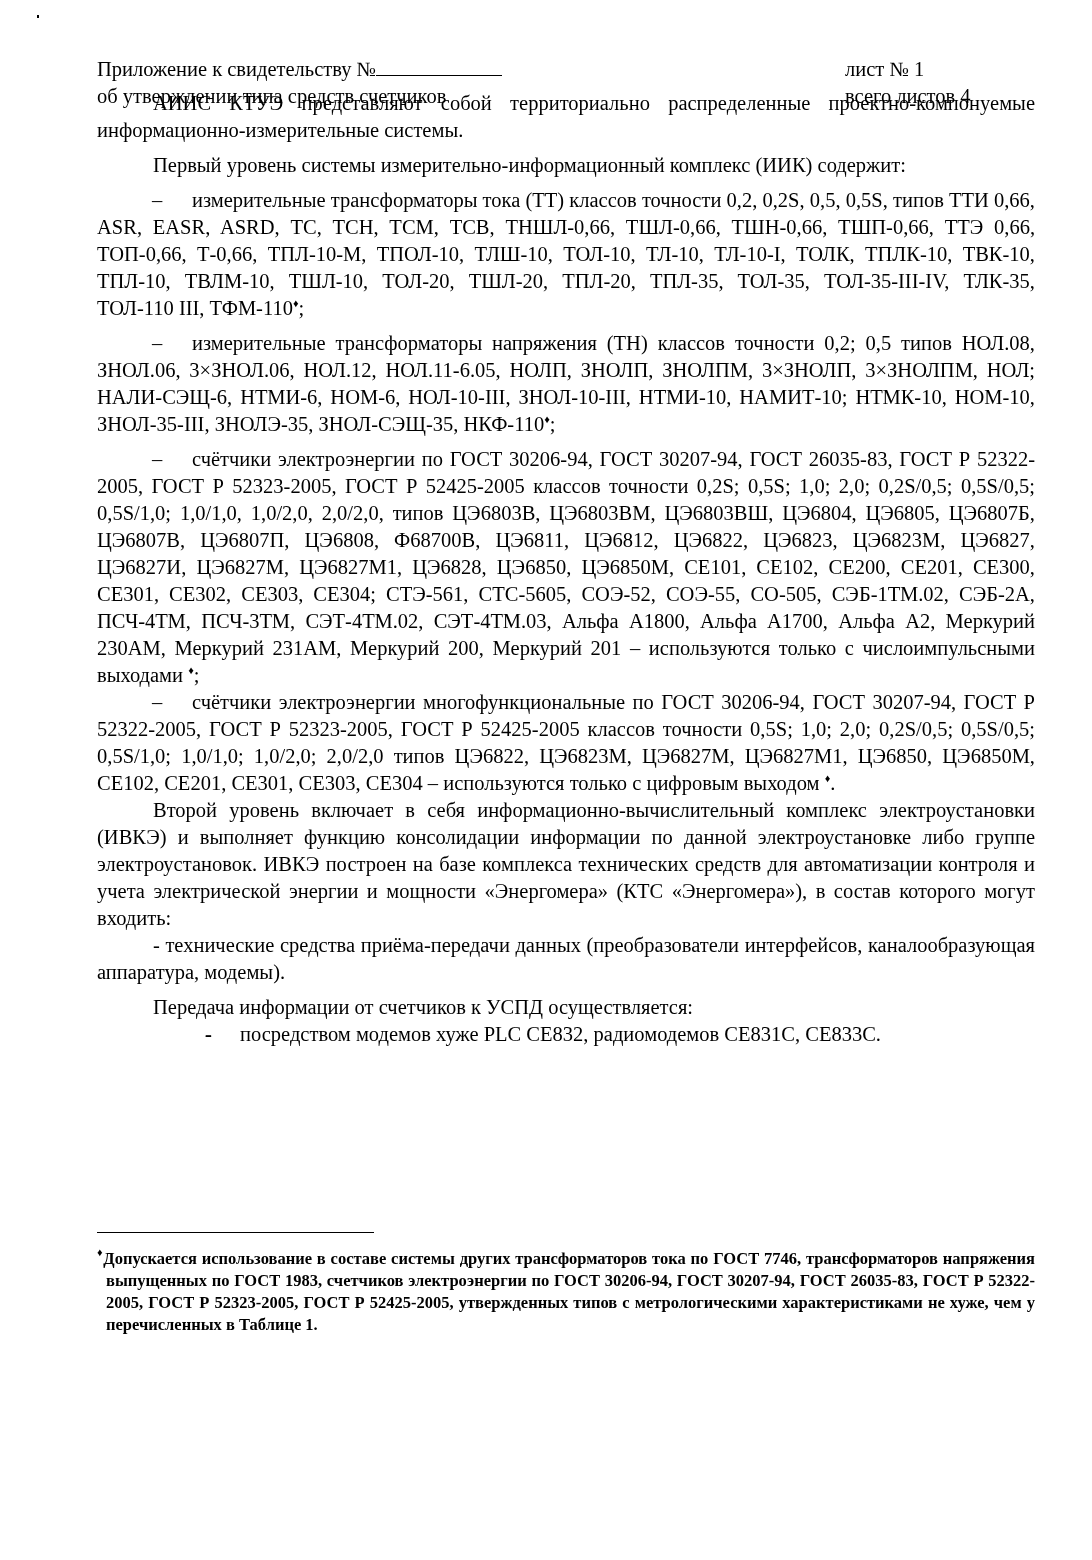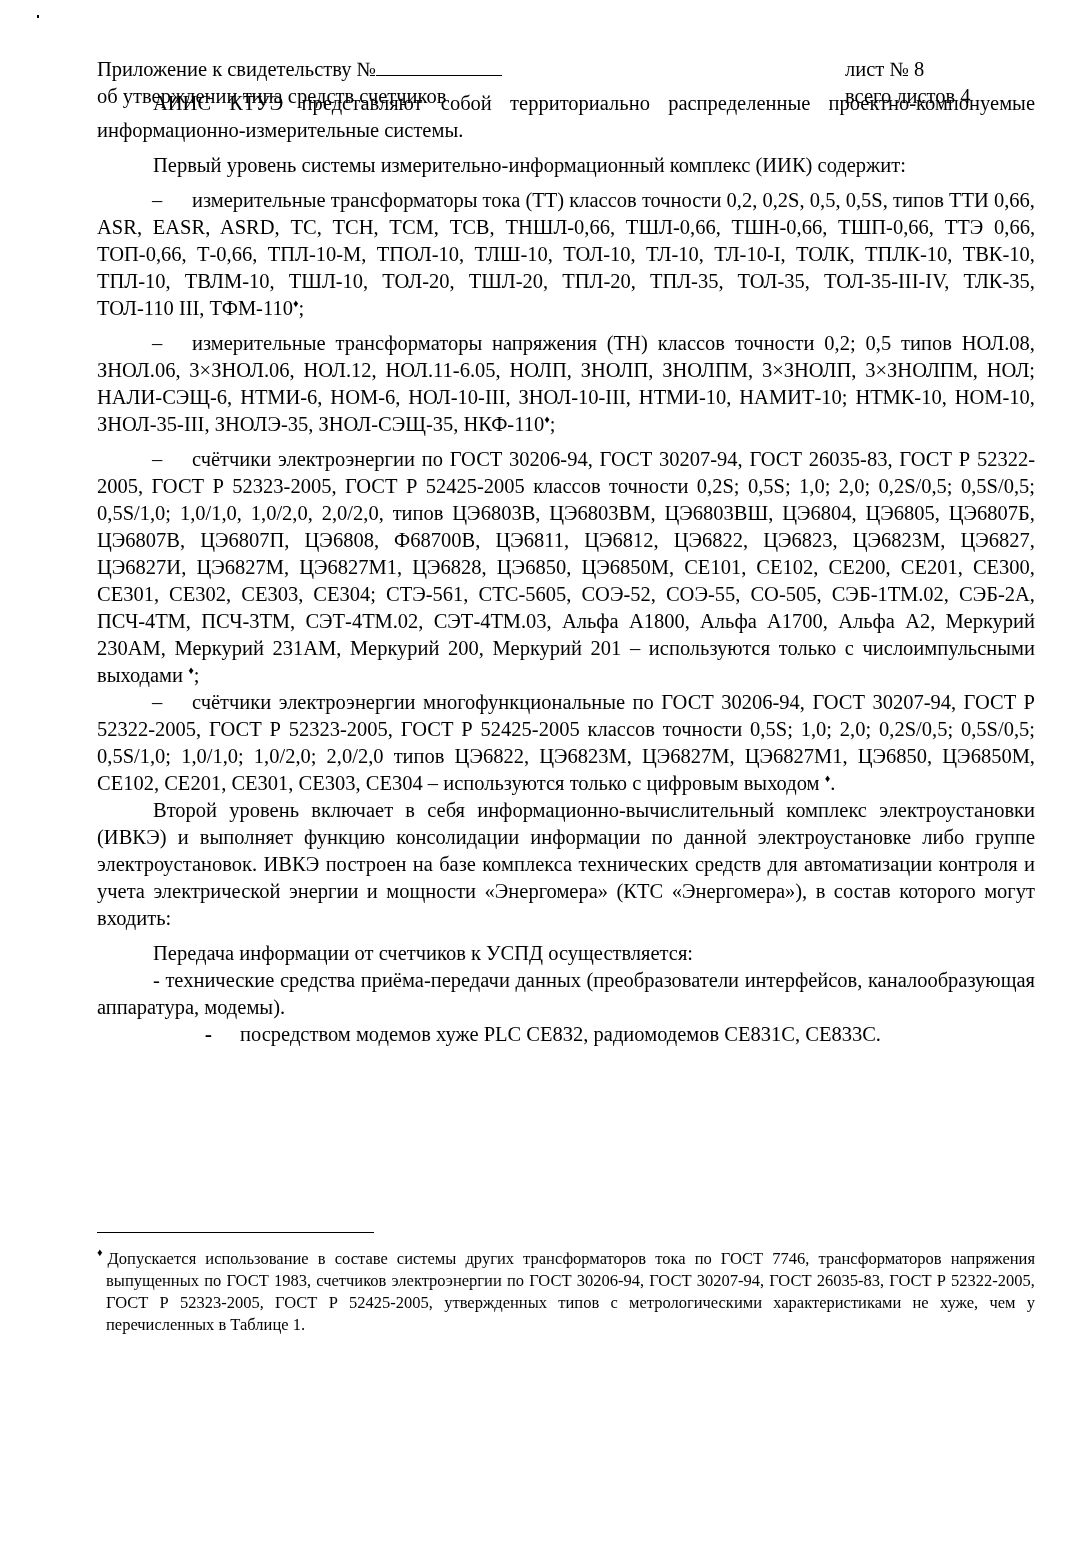--- a/index.html
+++ b/index.html
@@ -17,55 +17,55 @@
   p { margin: 0; text-align: justify; }
   .ind { text-indent: 56px; }
   .sp { margin-top: 8px; }
   .dash-ind { text-indent: 55px; }
   .dash { display: inline-block; width: 40px; text-indent: 0; }
   .dl { margin: 0; padding: 0; list-style: none; }
   .dl li { position: relative; padding-left: 143px; }
   .dl li .m { position: absolute; left: 108px; }
   sup { font-size: 11px; vertical-align: 8px; line-height: 0; }
   .fn-rule { position: absolute; left: 97px; top: 1232px; width: 277px; border-top: 1.5px solid #000; }
-  .footnote { position: absolute; left: 97px; top: 1248px; width: 938px; font-size: 16.5px; line-height: 22px; font-weight: normal; font-family: "Liberation Serif", serif; }
+  .footnote { position: absolute; left: 97px; top: 1248px; width: 938px; font-size: 16.5px; line-height: 22px; font-weight: bold; font-family: "Liberation Serif", serif; }
   .footnote p { padding-left: 9px; text-indent: -9px; text-align: justify; }
 </style>
 </head>
 <body>
 
 <div class="speck"></div>
 
 <div class="header">
   <div class="row">
     <div><span>Приложение к свидетельству №</span><span class="blank"></span></div>
-    <div class="right">лист № 8</div>
+    <div class="right">лист № 1</div>
   </div>
   <div class="row">
     <div>об утверждении типа средств счетчиков</div>
     <div class="right">всего листов 4</div>
   </div>
 </div>
 
 <div class="body">
   <p class="ind">АИИС КТУЭ представляют собой территориально распределенные проектно-компонуемые информационно-измерительные системы.</p>
   <p class="ind sp">Первый уровень системы измерительно-информационный комплекс (ИИК) содержит:</p>
 
   <p class="dash-ind sp"><span class="dash">–</span><span>измерительные трансформаторы тока (ТТ) классов точности 0,2, 0,2S, 0,5, 0,5S, типов ТТИ 0,66, ASR, EASR, ASRD, ТС, ТСН, ТСМ, ТСВ, ТНШЛ-0,66, ТШЛ-0,66, ТШН-0,66, ТШП-0,66, ТТЭ 0,66, ТОП-0,66, Т-0,66, ТПЛ-10-М, ТПОЛ-10, ТЛШ-10, ТОЛ-10, ТЛ-10, ТЛ-10-I, ТОЛК, ТПЛК-10, ТВК-10, ТПЛ-10, ТВЛМ-10, ТШЛ-10, ТОЛ-20, ТШЛ-20, ТПЛ-20, ТПЛ-35, ТОЛ-35, ТОЛ-35-III-IV, ТЛК-35, ТОЛ-110 III, ТФМ-110</span><sup>♦</sup><span>;</span></p>
 
   <p class="dash-ind sp"><span class="dash">–</span><span>измерительные трансформаторы напряжения (ТН) классов точности 0,2; 0,5 типов НОЛ.08, ЗНОЛ.06, 3×ЗНОЛ.06, НОЛ.12, НОЛ.11-6.05, НОЛП, ЗНОЛП, ЗНОЛПМ, 3×ЗНОЛП, 3×ЗНОЛПМ, НОЛ; НАЛИ-СЭЩ-6, НТМИ-6, НОМ-6, НОЛ-10-III, ЗНОЛ-10-III, НТМИ-10, НАМИТ-10; НТМК-10, НОМ-10, ЗНОЛ-35-III, ЗНОЛЭ-35, ЗНОЛ-СЭЩ-35, НКФ-110</span><sup>♦</sup><span>;</span></p>
 
   <p class="dash-ind sp"><span class="dash">–</span><span>счётчики электроэнергии по ГОСТ 30206-94, ГОСТ 30207-94, ГОСТ 26035-83, ГОСТ Р 52322-2005, ГОСТ Р 52323-2005, ГОСТ Р 52425-2005 классов точности 0,2S; 0,5S; 1,0; 2,0; 0,2S/0,5; 0,5S/0,5; 0,5S/1,0; 1,0/1,0, 1,0/2,0, 2,0/2,0, типов ЦЭ6803В, ЦЭ6803ВМ, ЦЭ6803ВШ, ЦЭ6804, ЦЭ6805, ЦЭ6807Б, ЦЭ6807В, ЦЭ6807П, ЦЭ6808, Ф68700В, ЦЭ6811, ЦЭ6812, ЦЭ6822, ЦЭ6823, ЦЭ6823М, ЦЭ6827, ЦЭ6827И, ЦЭ6827М, ЦЭ6827М1, ЦЭ6828, ЦЭ6850, ЦЭ6850М, СЕ101, СЕ102, СЕ200, СЕ201, СЕ300, СЕ301, СЕ302, СЕ303, СЕ304; СТЭ-561, СТС-5605, СОЭ-52, СОЭ-55, СО-505, СЭБ-1ТМ.02, СЭБ-2А, ПСЧ-4ТМ, ПСЧ-3ТМ, СЭТ-4ТМ.02, СЭТ-4ТМ.03, Альфа А1800, Альфа А1700, Альфа А2, Меркурий 230АМ, Меркурий 231АМ, Меркурий 200, Меркурий 201 – используются только с числоимпульсными выходами </span><sup>♦</sup><span>;</span></p>
 
   <p class="dash-ind"><span class="dash">–</span><span>счётчики электроэнергии многофункциональные по ГОСТ 30206-94, ГОСТ 30207-94, ГОСТ Р 52322-2005, ГОСТ Р 52323-2005, ГОСТ Р 52425-2005 классов точности 0,5S; 1,0; 2,0; 0,2S/0,5; 0,5S/0,5; 0,5S/1,0; 1,0/1,0; 1,0/2,0; 2,0/2,0 типов ЦЭ6822, ЦЭ6823М, ЦЭ6827М, ЦЭ6827М1, ЦЭ6850, ЦЭ6850М, СЕ102, СЕ201, СЕ301, СЕ303, СЕ304 – используются только с цифровым выходом </span><sup>♦</sup><span>.</span></p>
 
   <p class="ind">Второй уровень включает в себя информационно-вычислительный комплекс электроустановки (ИВКЭ) и выполняет функцию консолидации информации по данной электроустановке либо группе электроустановок. ИВКЭ построен на базе комплекса технических средств для автоматизации контроля и учета электрической энергии и мощности «Энергомера» (КТС «Энергомера»), в состав которого могут входить:</p>
+  <p class="ind">- технические средства приёма-передачи данных (преобразователи интерфейсов, каналообразующая аппаратура, модемы).</p>
+
   <p class="ind sp">Передача информации от счетчиков к УСПД осуществляется:</p>
-
-  <p class="ind">- технические средства приёма-передачи данных (преобразователи интерфейсов, каналообразующая аппаратура, модемы).</p>
   <ul class="dl">
     <li><span class="m">-</span></li>
     <li><span class="m">-</span><span>посредством модемов хуже PLC CE832, радиомодемов CE831C, CE833C.</span></li>
   </ul>
 </div>
 
 <div class="fn-rule"></div>
 <div class="footnote">
   <p><sup>♦</sup><span>Допускается использование в составе системы других трансформаторов тока по ГОСТ 7746, трансформаторов напряжения выпущенных по ГОСТ 1983, счетчиков электроэнергии по ГОСТ 30206-94, ГОСТ 30207-94, ГОСТ 26035-83, ГОСТ Р 52322-2005, ГОСТ Р 52323-2005, ГОСТ Р 52425-2005, утвержденных типов с метрологическими характеристиками не хуже, чем у перечисленных в Таблице 1.</span></p>
 </div>

